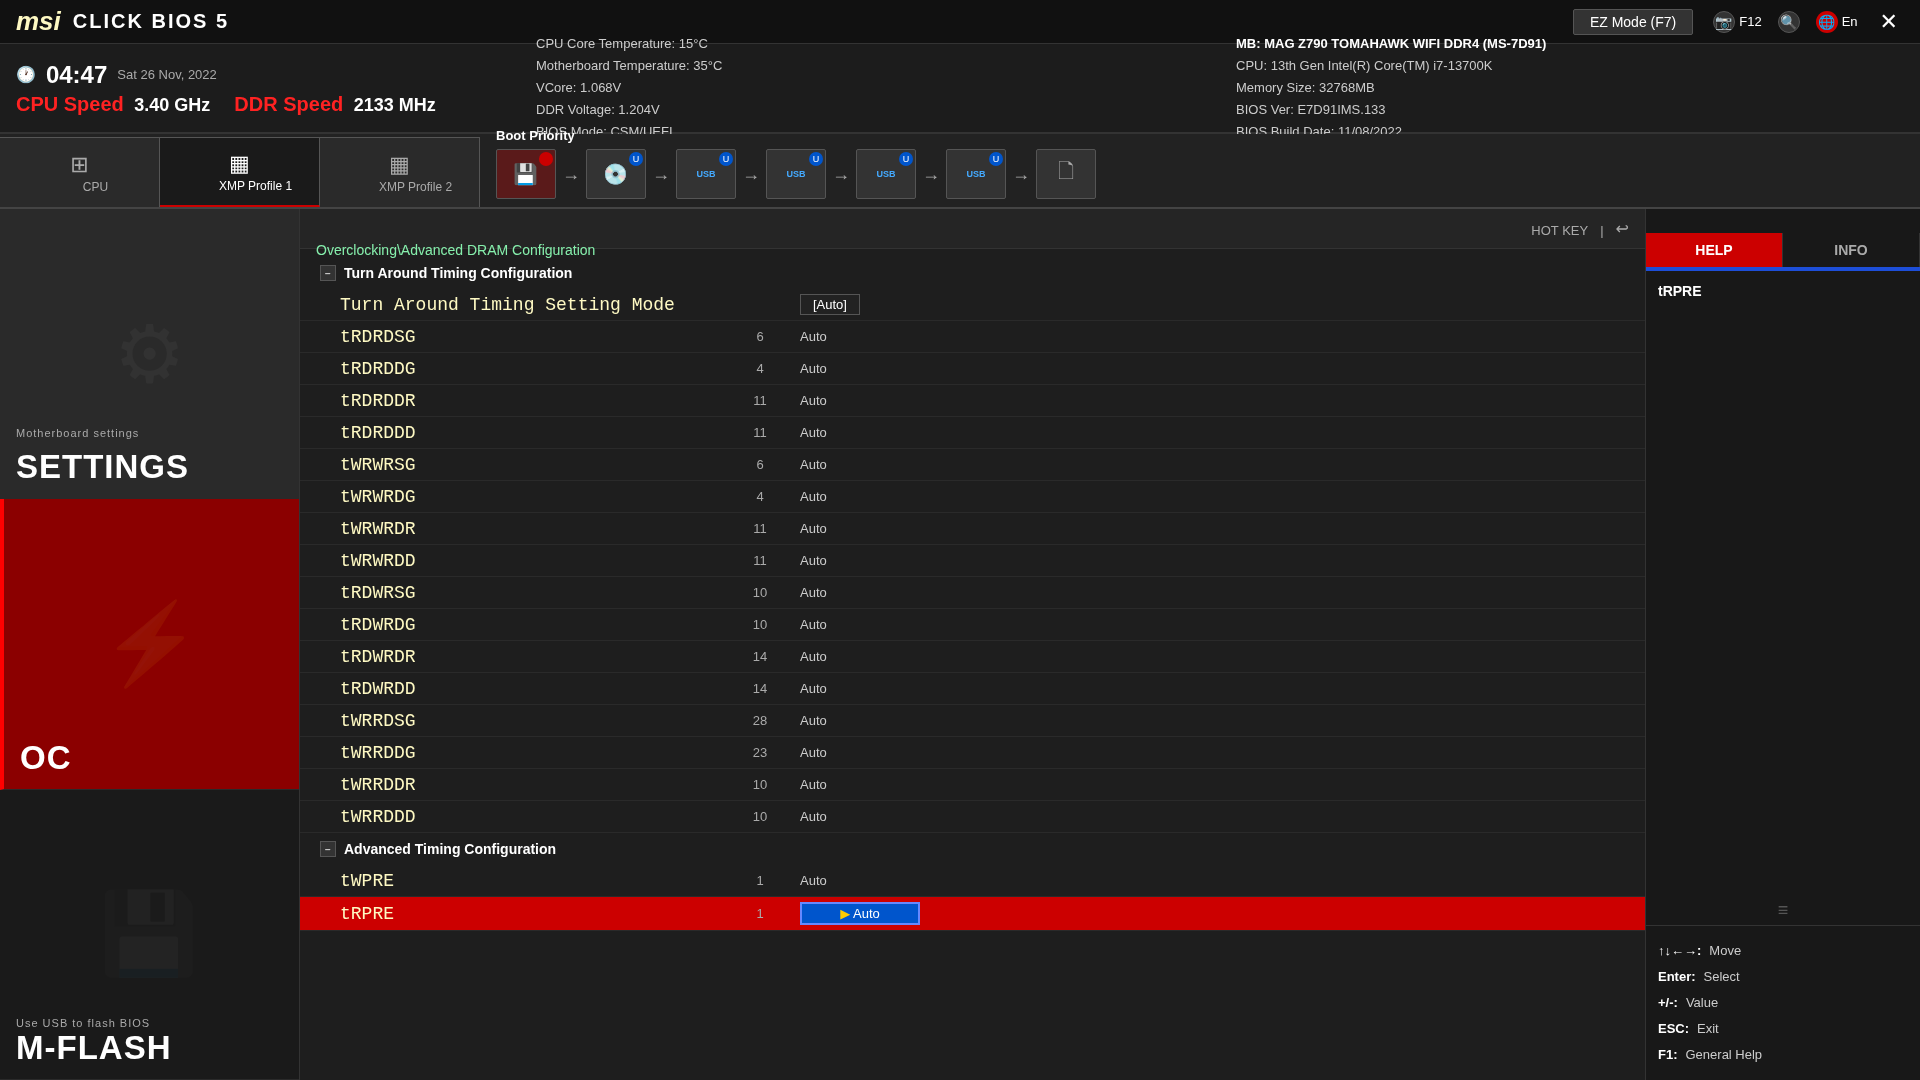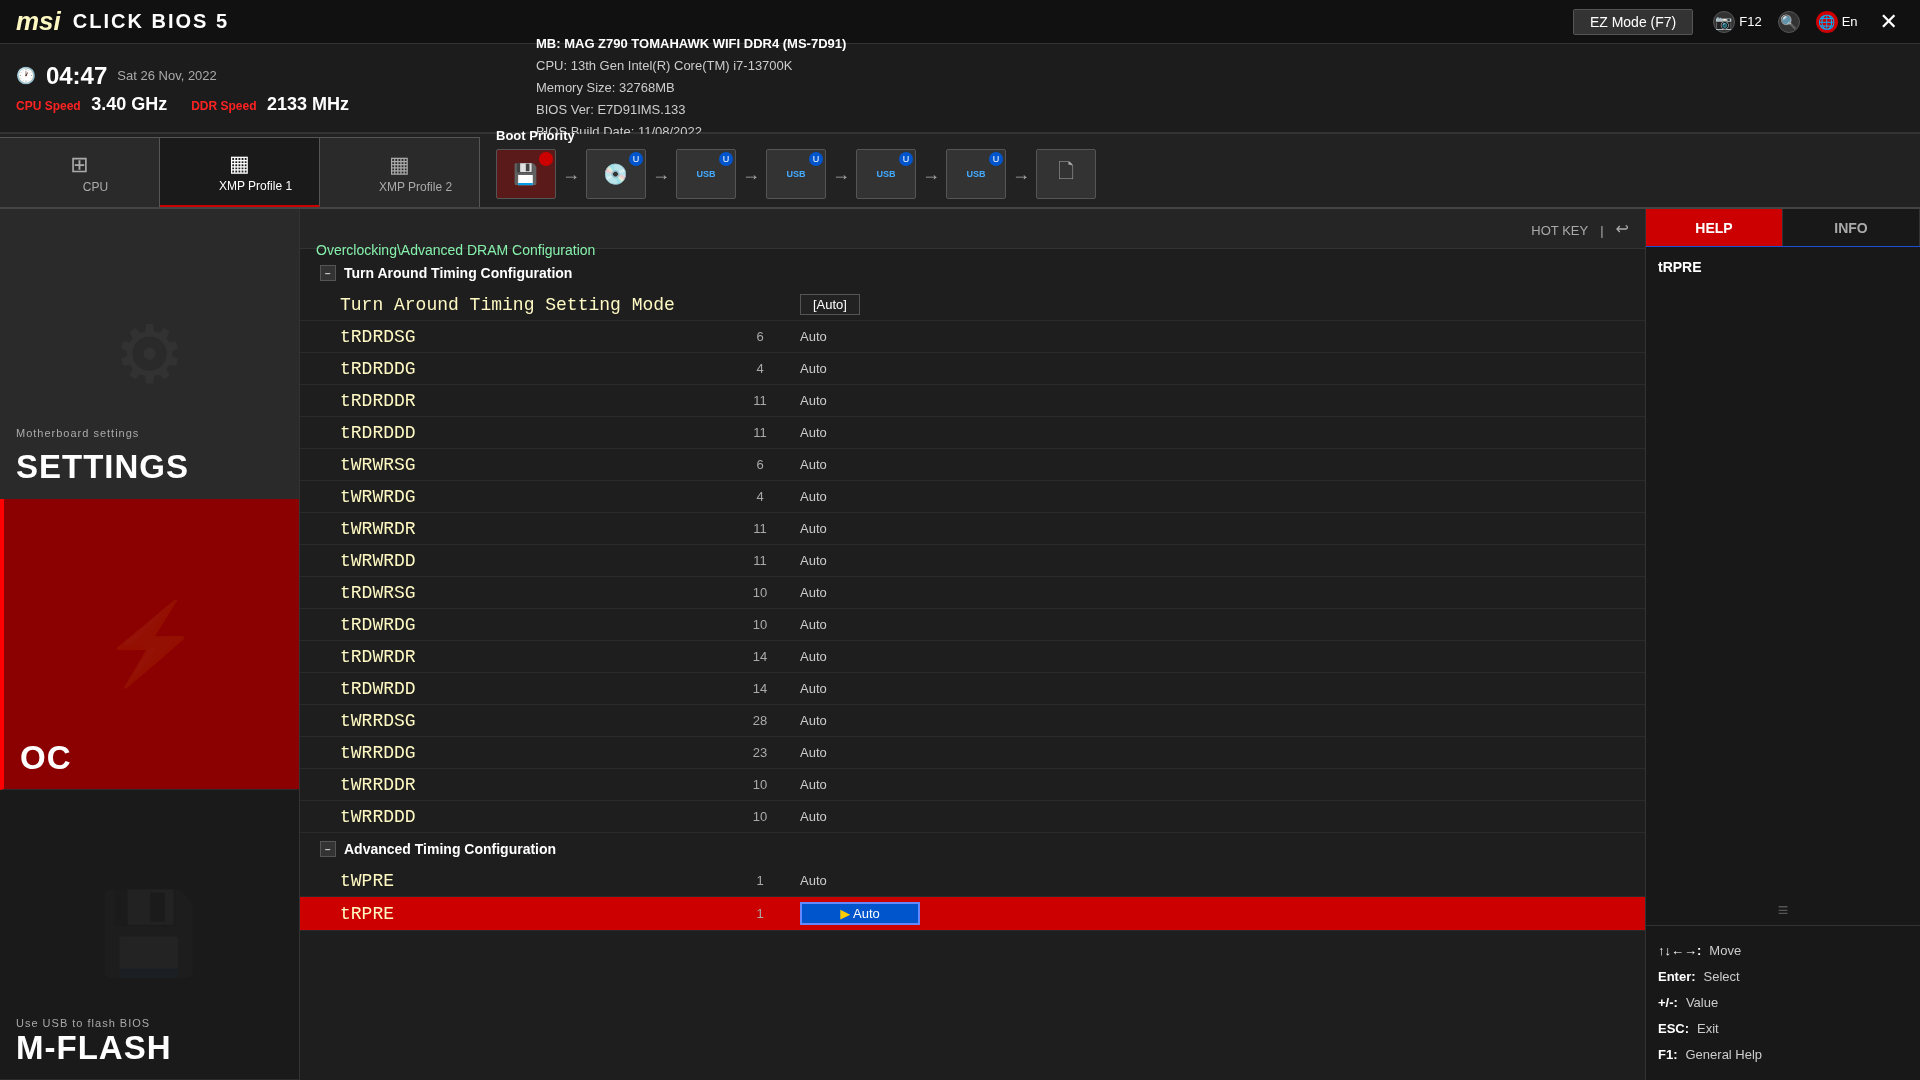--- a/index.html
+++ b/index.html
@@ -108,21 +108,21 @@
     .clock-icon { font-size: 16px; color: #aaa; }
     .time-text { font-size: 24px; font-weight: bold; color: #fff; }
     .date-text { font-size: 13px; color: #aaa; }
     .speed-row {
       display: flex;
       gap: 24px;
       margin-top: 2px;
     }
     .speed-label {
       color: #ff2222;
-      font-size: 12px;
+      font-size: 20px;
       font-weight: bold;
     }
     .speed-value {
       color: #fff;
       font-size: 18px;
       font-weight: bold;
       margin-left: 6px;
     }
     .info-center {
       flex: 1;
@@ -421,21 +421,22 @@
       width: 275px;
       background: #181818;
       border-left: 1px solid #333;
       display: flex;
       flex-direction: column;
       flex-shrink: 0;
     }
     .right-panel-tabs {
       display: flex;
       height: 38px;
-      border-bottom: 1px solid #1d4ed8;
+      border-bottom: 4px solid #1d4ed8;
+      margin-top: 24px;
     }
     .right-tab {
       flex: 1;
       display: flex;
       align-items: center;
       justify-content: center;
       font-size: 14px;
       font-weight: bold;
       cursor: pointer;
       color: #aaa;
@@ -513,20 +514,27 @@
       <div>
         <span class="speed-label">CPU Speed</span>
         <span class="speed-value">3.40 GHz</span>
       </div>
       <div>
         <span class="speed-label">DDR Speed</span>
         <span class="speed-value">2133 MHz</span>
       </div>
     </div>
   </div>
+  <div class="info-center">
+    <div>CPU Core Temperature: 15°C</div>
+    <div>Motherboard Temperature: 35°C</div>
+    <div>VCore: 1.068V</div>
+    <div>DDR Voltage: 1.204V</div>
+    <div>BIOS Mode: CSM/UEFI</div>
+  </div>
   <div class="info-right">
     <div class="mb-name">MB: MAG Z790 TOMAHAWK WIFI DDR4 (MS-7D91)</div>
     <div>CPU: 13th Gen Intel(R) Core(TM) i7-13700K</div>
     <div>Memory Size: 32768MB</div>
     <div>BIOS Ver: E7D91IMS.133</div>
     <div>BIOS Build Date: 11/08/2022</div>
   </div>
 </div>
 
 <div class="profiles-bar" style="position:relative;">

